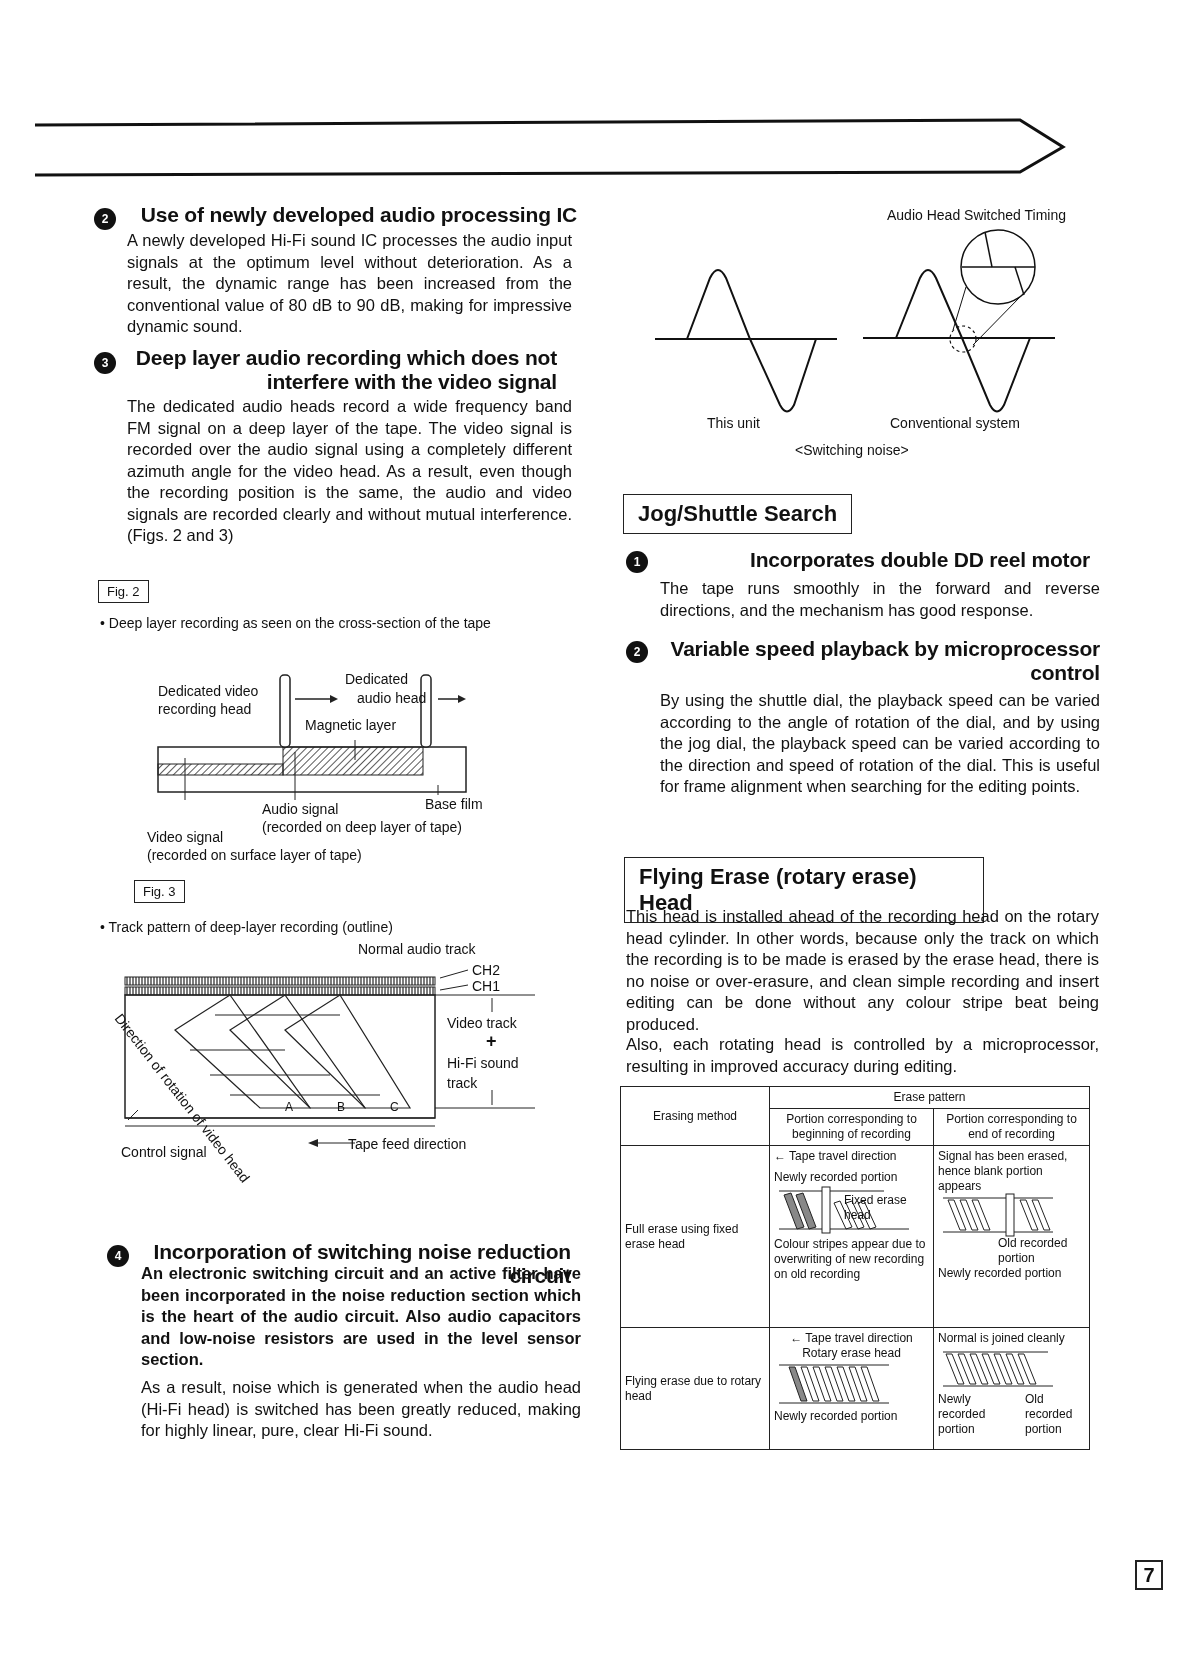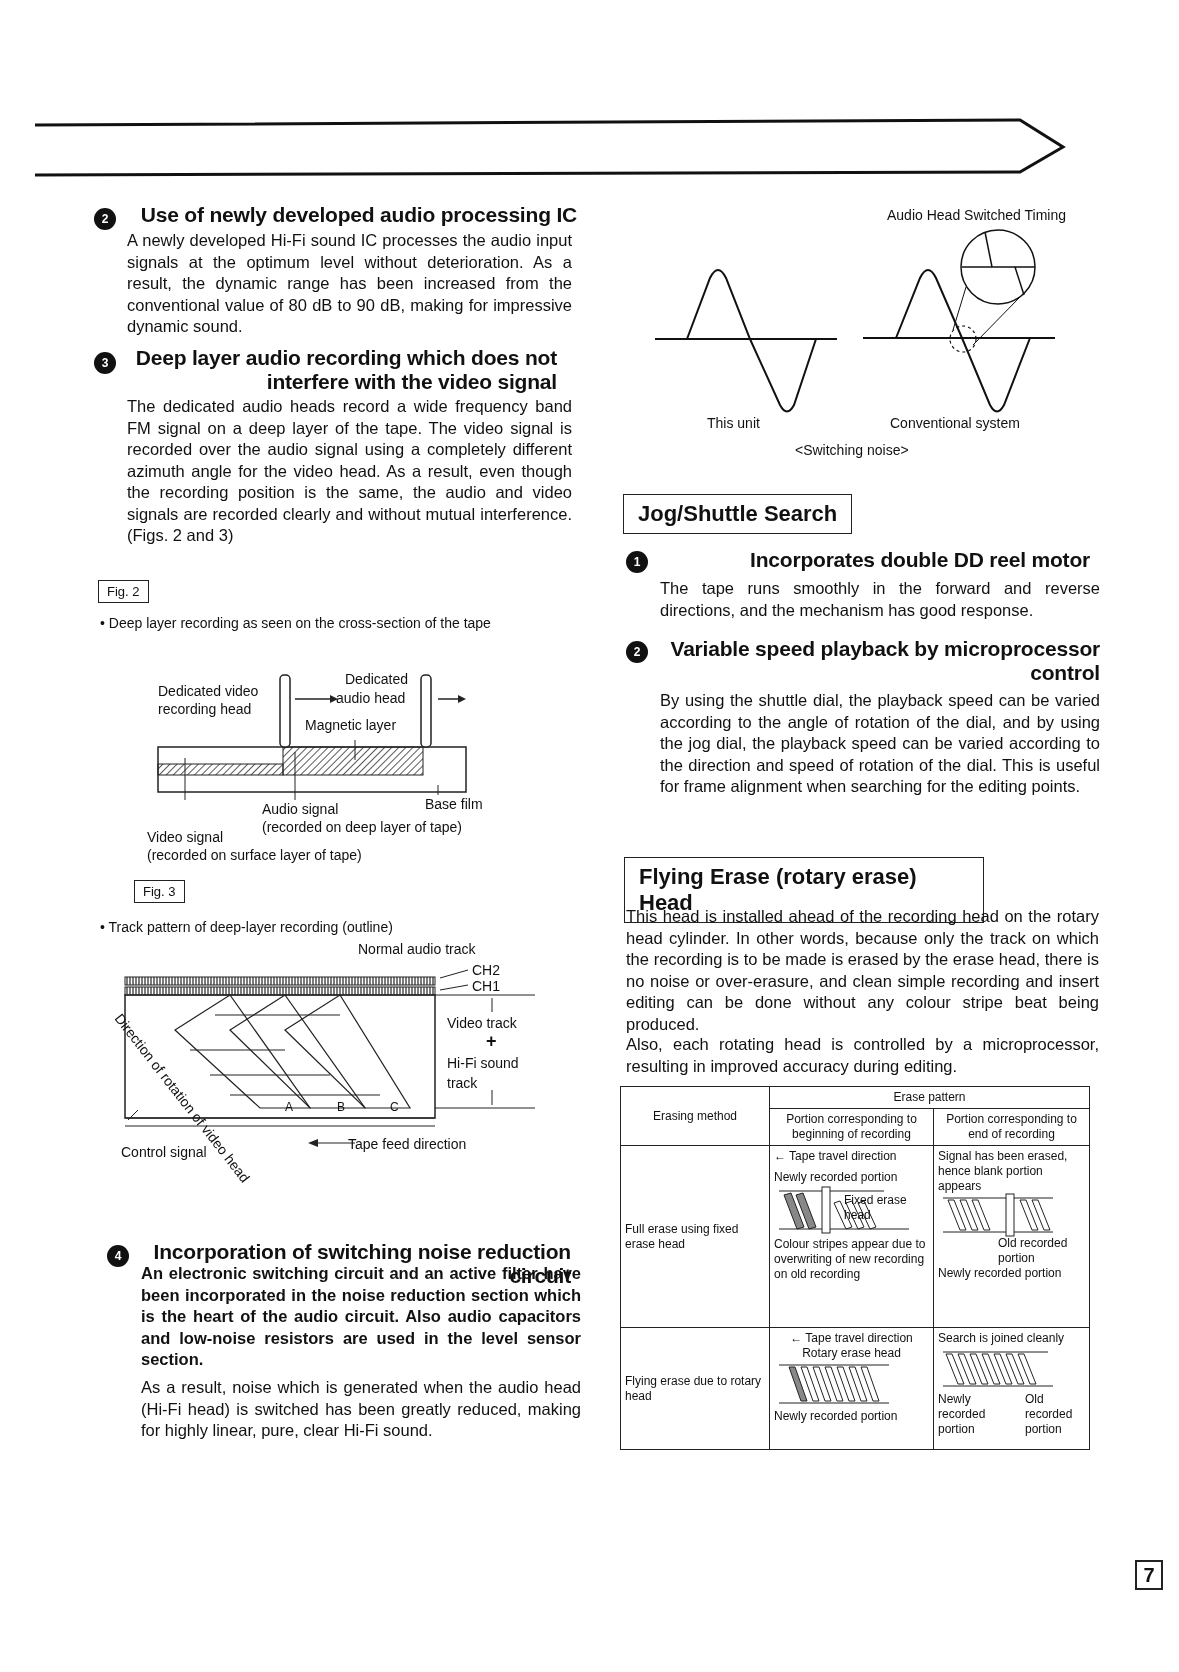--- a/index.html
+++ b/index.html
@@ -60,21 +60,21 @@
   <line x1="438" y1="699" x2="458" y2="699" stroke="#222" stroke-width="1.5"></line>
   <polygon points="458,695 466,699 458,703" fill="#222"></polygon>
 
   <line x1="185" y1="758" x2="185" y2="800" stroke="#222"></line>
   <line x1="295" y1="752" x2="295" y2="800" stroke="#222"></line>
   <line x1="355" y1="740" x2="355" y2="760" stroke="#222"></line>
   <line x1="438" y1="785" x2="438" y2="795" stroke="#222"></line>
 </svg>
 <div class="lbl" style="left:158px;top:682px;width:120px;white-space:normal;">Dedicated video recording head</div>
 <div class="lbl" style="left:345px;top:670px;">Dedicated</div>
-<div class="lbl" style="left:336px;top:689px;text-align:center;">audio head</div>
+<div class="lbl" style="left:357px;top:689px;text-align:center;">audio head</div>
 <div class="lbl" style="left:305px;top:716px;">Magnetic layer</div>
 <div class="lbl" style="left:262px;top:800px;">Audio signal</div>
 <div class="lbl" style="left:425px;top:795px;">Base film</div>
 <div class="lbl" style="left:262px;top:818px;">(recorded on deep layer of tape)</div>
 <div class="lbl" style="left:147px;top:828px;">Video signal</div>
 <div class="lbl" style="left:147px;top:846px;">(recorded on surface layer of tape)</div>
 
 <div class="figbox" style="left:102px;top:880px;margin-left:32px;">Fig. 3</div>
 <div class="lbl" style="left:100px;top:918px;">• <span>Track pattern of deep-layer recording (outline)</span></div>
 <div class="lbl" style="left:358px;top:940px;">Normal audio track</div>
@@ -233,21 +233,21 @@
             <path d="M51 6 L57 6 L69 40 L63 40 Z"></path>
                 <path d="M63 6 L69 6 L81 40 L75 40 Z"></path>
             <path d="M75 6 L81 6 L93 40 L87 40 Z"></path>
                 <path d="M87 6 L93 6 L105 40 L99 40 Z"></path>
           </g>
         </svg>
       </div>
       <div>Newly recorded portion</div>
     </td>
     <td>
-      <div>Search is joined cleanly</div>
+      <div>Normal is joined cleanly</div>
       <div style="position:relative;height:46px;">
         <svg width="150" height="46" style="left:0;top:0;">
           <line x1="5" y1="6" x2="110" y2="6" stroke="#222"></line>
           <line x1="5" y1="40" x2="115" y2="40" stroke="#222"></line>
           <g stroke="#222" fill="none">
             <path d="M8 8 L14 8 L26 38 L20 38 Z"></path>
                 <path d="M20 8 L26 8 L38 38 L32 38 Z"></path>
             <path d="M32 8 L38 8 L50 38 L44 38 Z"></path>
                 <path d="M44 8 L50 8 L62 38 L56 38 Z"></path>
             <path d="M56 8 L62 8 L74 38 L68 38 Z"></path>

